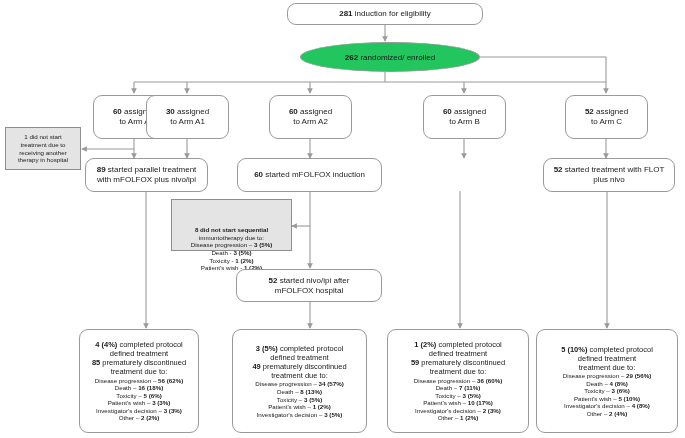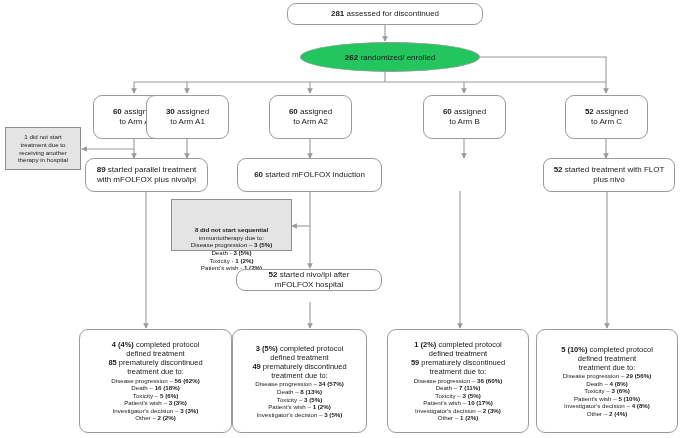--- a/index.html
+++ b/index.html
@@ -115,21 +115,21 @@
       <path d="M 310 302 L 310 328" marker-end="url(#arrow)"></path>
 
       <path d="M 460 191 L 460 328" marker-end="url(#arrow)"></path>
 
       <path d="M 607 191 L 607 328" marker-end="url(#arrow)"></path>
     </g>
   </svg>
 
   <div class="node rounded t8" style="left:287px; top:3px; width:196px; height:22px;">
     <div class="inner">
-      <span class="line"><b>281</b><span> assessed for discontinued</span></span>
+      <span class="line"><b>281</b><span> induction for eligibility</span></span>
     </div>
   </div>
 
   <div class="ellipse t8" style="left:300px; top:42px; width:180px; height:30px;">
     <div class="inner">
       <span class="line"><b>262</b><span> randomized/ enrolled</span></span>
     </div>
   </div>
 
   <div class="node rounded t8" style="left:93px; top:95px; width:83px; height:44px;">
@@ -183,46 +183,46 @@
     </div>
   </div>
 
   <div class="node rounded t8" style="left:237px; top:158px; width:145px; height:34px;">
     <div class="inner">
       <span class="line"><b>60</b><span> started mFOLFOX induction</span></span>
     </div>
   </div>
 
 
-  <div class="node rounded t8" style="left:543px; top:158px; width:132px; height:34px;border-radius:8px;">
+  <div class="node rounded t8" style="left:543px; top:158px; width:132px; height:34px;">
     <div class="inner">
       <span class="line"><b>52</b><span> started treatment with FLOT</span></span>
       <span class="line">plus nivo</span>
     </div>
   </div>
 
   <div class="node shaded t65" style="left:171px; top:199px; width:121px; height:52px;">
     <div class="inner lines">
       <span class="line b">8 did not start sequential</span>
       <span class="line">immuntotherapy due to:</span>
       <span class="line"><span>Disease progression – </span><b>3 (5%)</b></span>
       <span class="line"><span>Death - </span><b>3 (5%)</b></span>
       <span class="line"><span>Toxicity - </span><b>1 (2%)</b></span>
       <span class="line"><span>Patient's wish - </span><b>1 (2%)</b></span>
     </div>
   </div>
 
-  <div class="node rounded t8" style="left:236px; top:269px; width:146px; height:22px;">
+  <div class="node rounded t8" style="left:236px; top:269px; width:146px; height:33px;">
     <div class="inner">
       <span class="line"><b>52</b><span> started nivo/ipi after</span></span>
       <span class="line">mFOLFOX hospital</span>
     </div>
   </div>
 
-  <div class="node rounded" style="left:79px; top:329px; width:153px; height:104px;">
+  <div class="node rounded" style="left:79px; top:329px; width:120px; height:104px;">
     <div class="inner">
       <span class="line t75"><b>4 (4%)</b><span> completed protocol</span></span>
       <span class="line t75">defined treatment</span>
       <span class="line t75"><b>85</b><span> prematurely discontinued</span></span>
       <span class="line t75">treatment due to:</span>
       <span class="line t65"><span>Disease progression – </span><b>56 (62%)</b></span>
       <span class="line t65"><span>Death – </span><b>16 (18%)</b></span>
       <span class="line t65"><span>Toxicity – </span><b>5 (6%)</b></span>
       <span class="line t65"><span>Patient's wish – </span><b>3 (3%)</b></span>
       <span class="line t65"><span>Investigator's decision – </span><b>3 (3%)</b></span>

